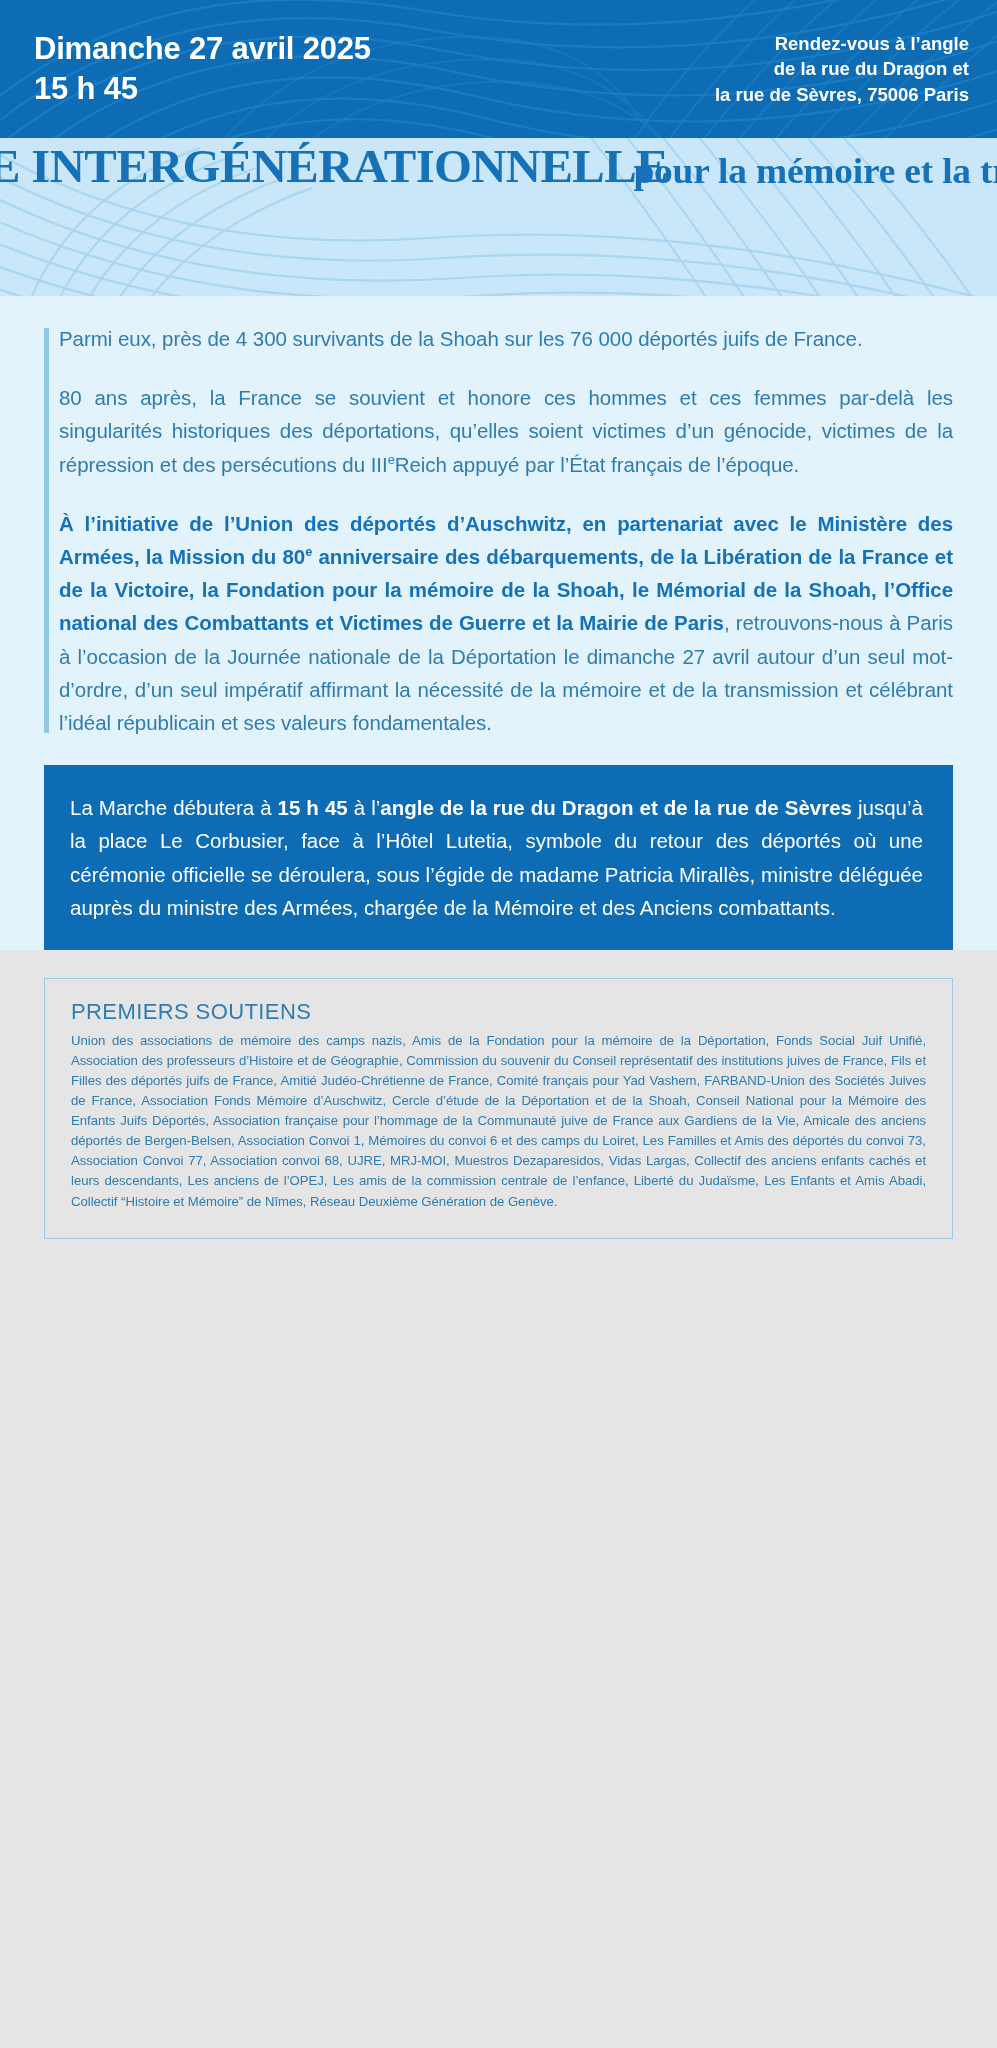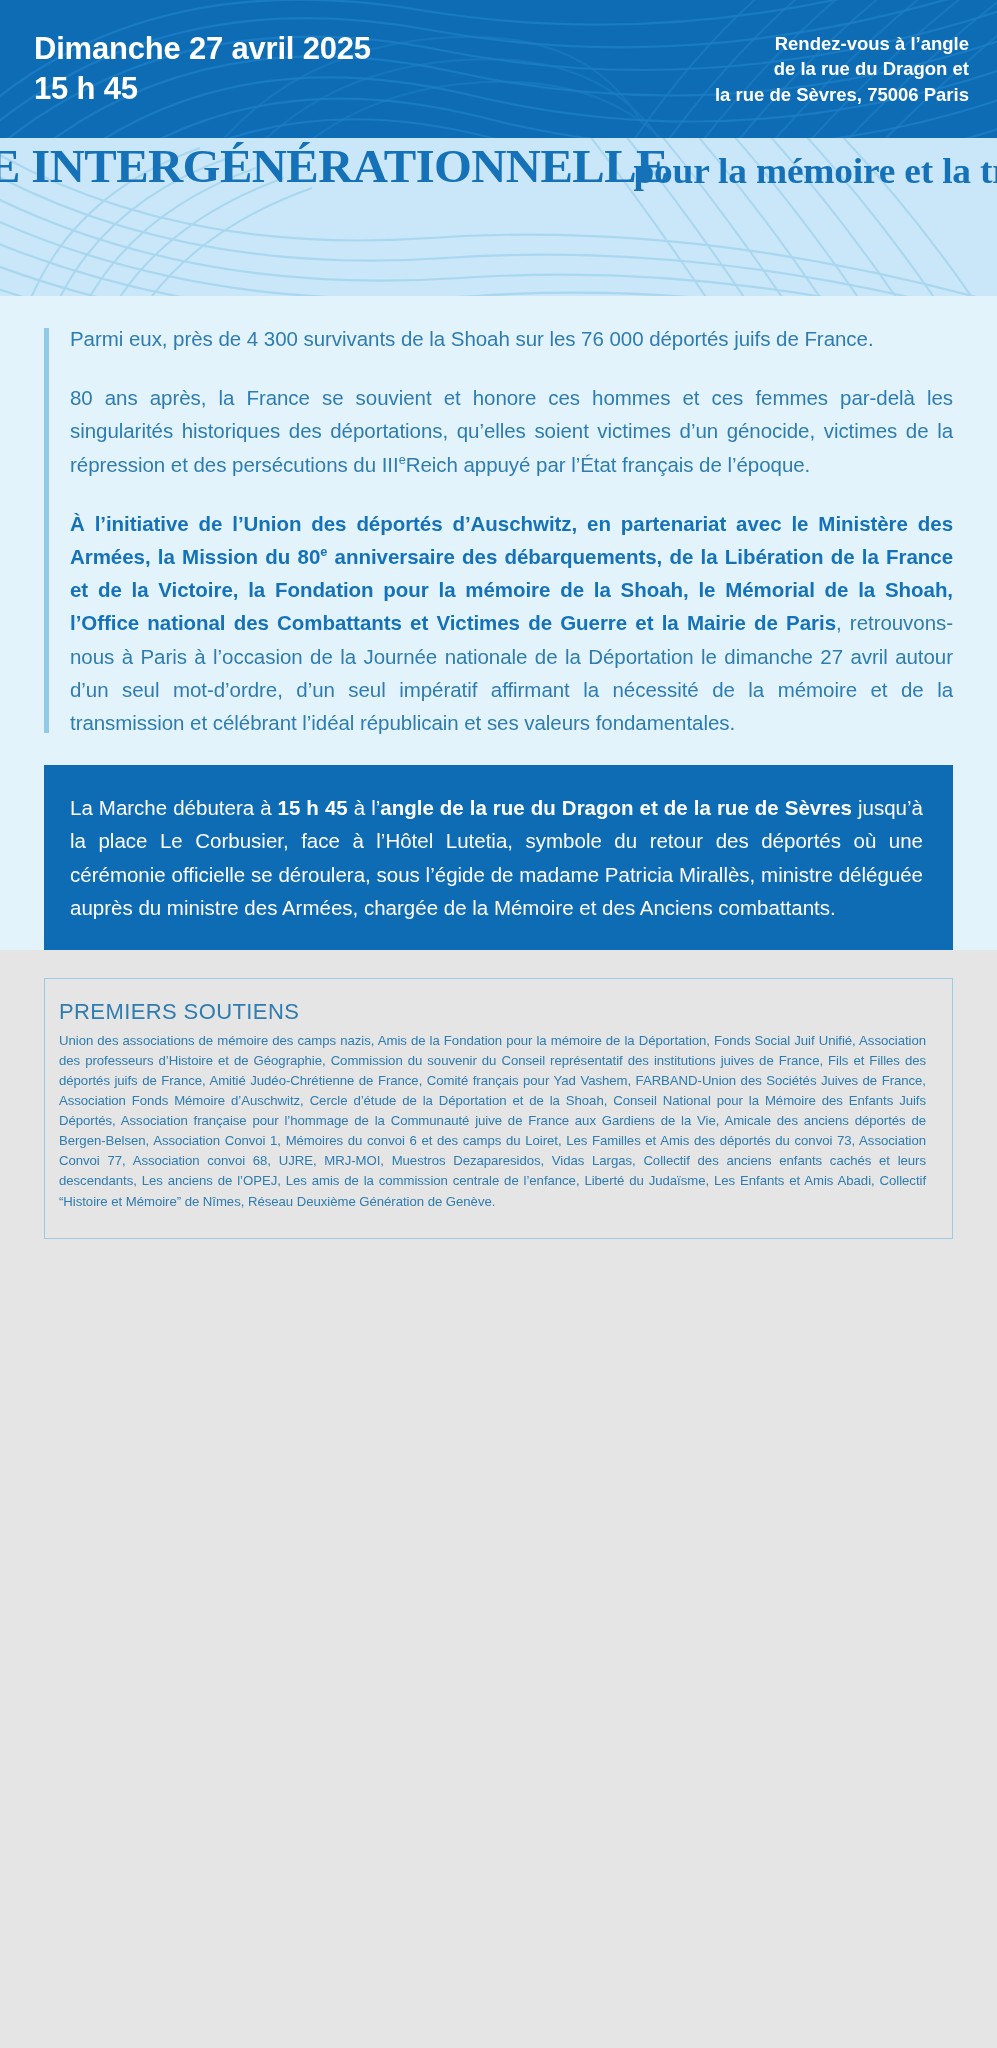--- a/index.html
+++ b/index.html
@@ -100,21 +100,21 @@
 
   
   .body {
     position: relative;
     background: #e3f3fb;
     padding: 26px 44px 0 44px;
     box-sizing: border-box;
   }
   .quote-block {
     position: relative;
-    padding-left: 26px;
+    padding-left: 15px;
   }
   .quote-block::before {
     content: "";
     position: absolute;
     left: 0;
     top: 6px;
     bottom: 6px;
     width: 5px;
     background: #8fc9e8;
   }
@@ -178,21 +178,21 @@
   }
   .highlight b { font-weight: bold; }
 
   
   .supporters-wrap {
     padding: 28px 44px 30px 44px;
     box-sizing: border-box;
   }
   .supporters {
     border: 1.5px solid #9ccbe4;
-    padding: 20px 26px 26px 14px;
+    padding: 20px 26px 26px 26px;
     box-sizing: border-box;
   }
   .supporters h3 {
     margin: 0 0 6px 0;
     color: #2e7cb0;
     font-weight: normal;
     font-size: 22px;
     letter-spacing: 0.4px;
   }
   .supporters p {

